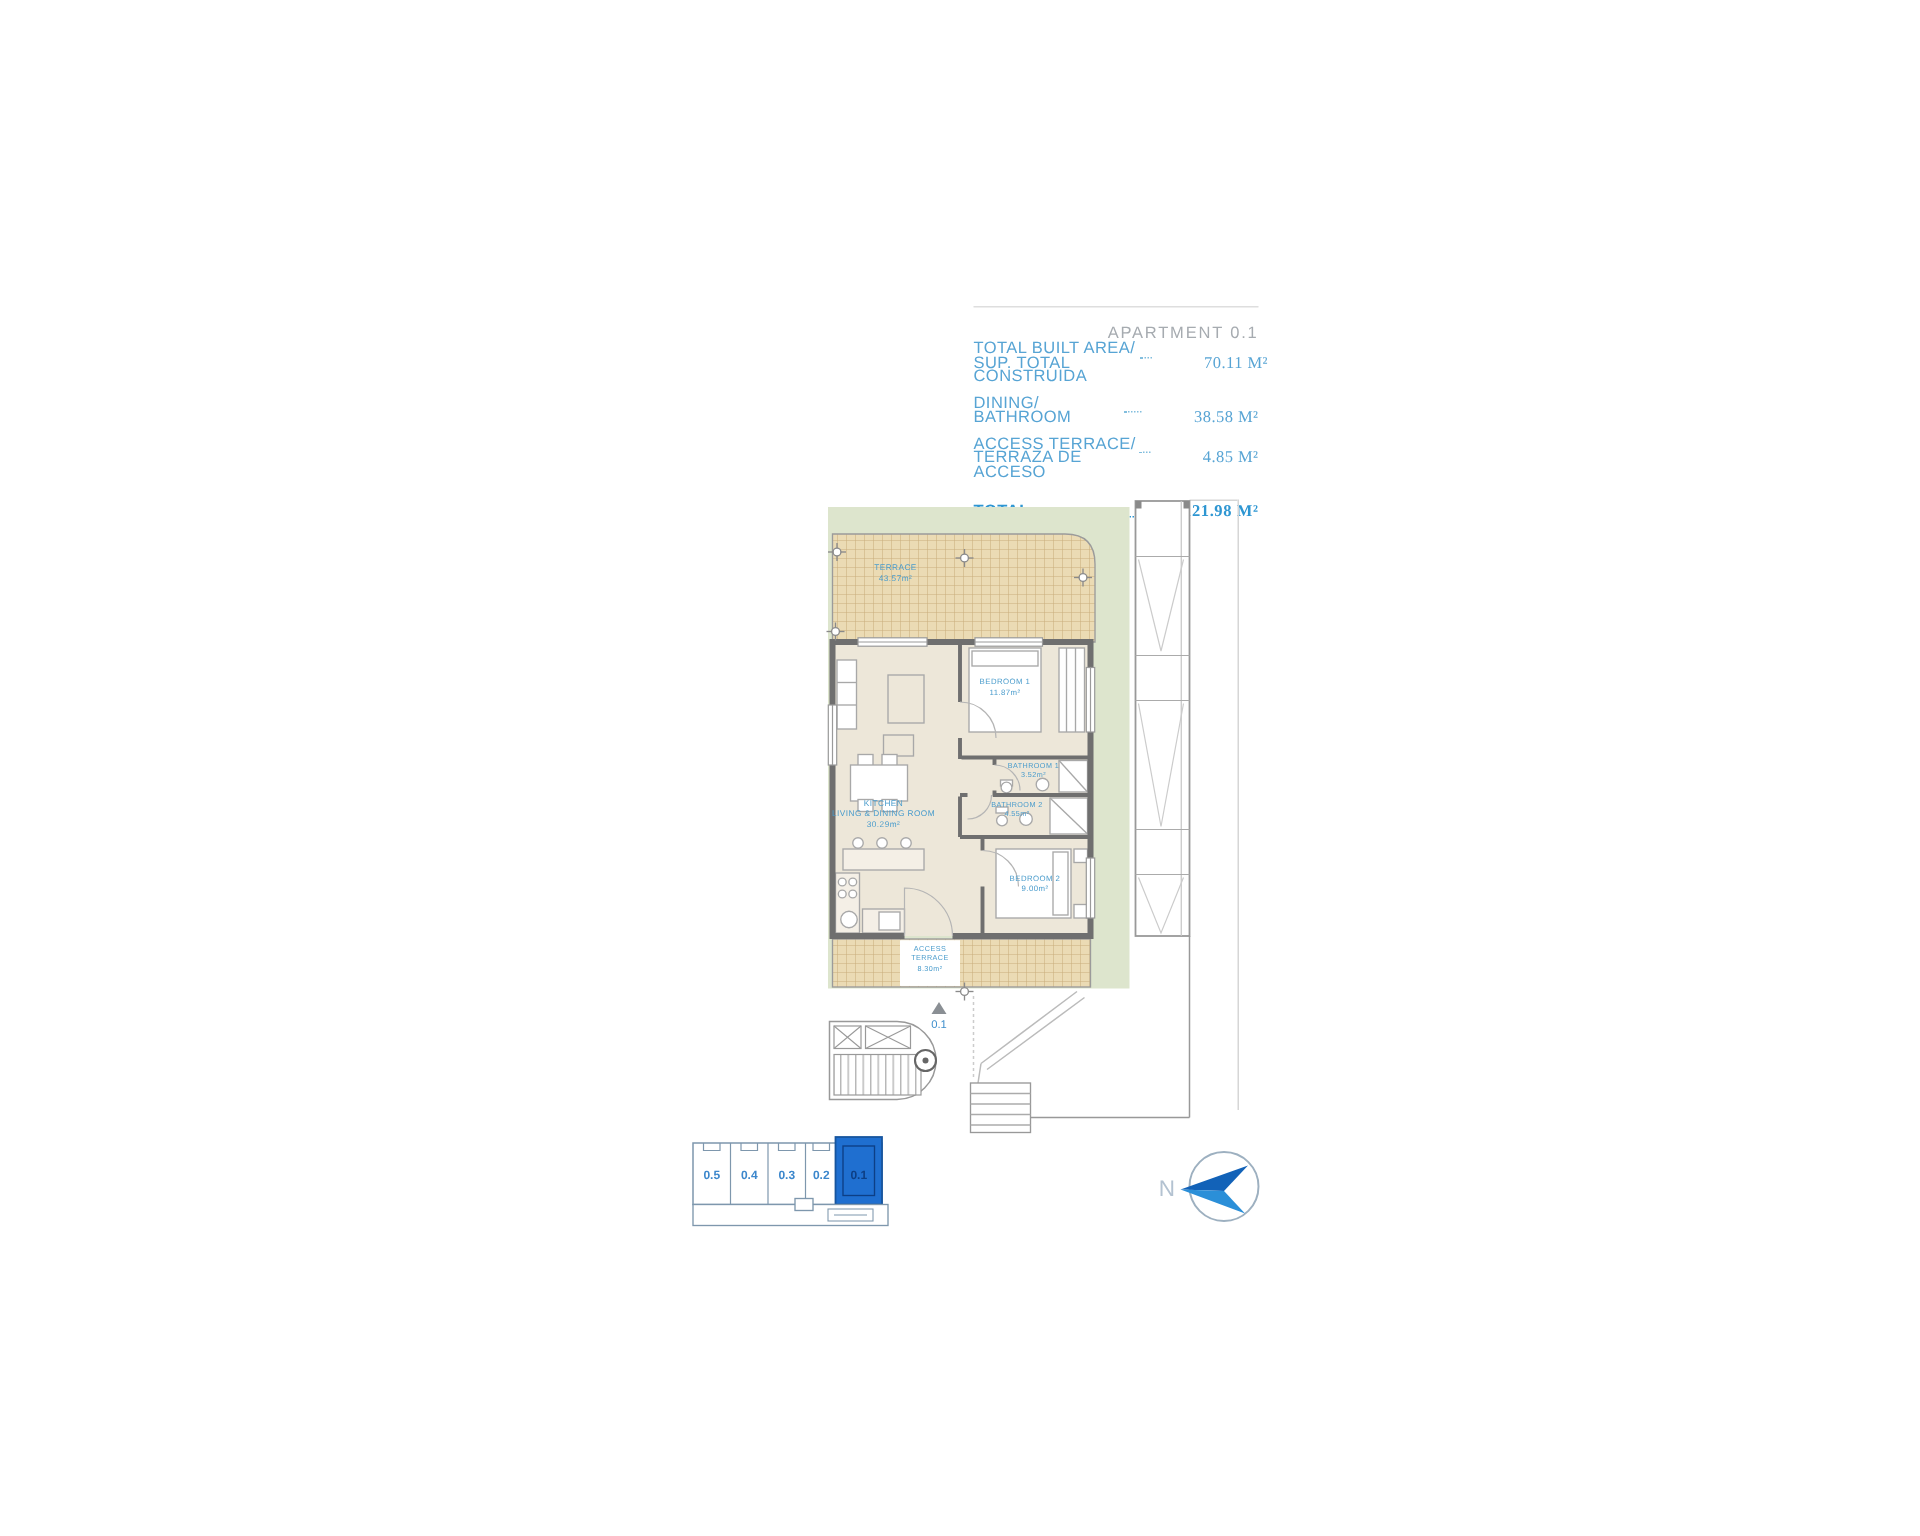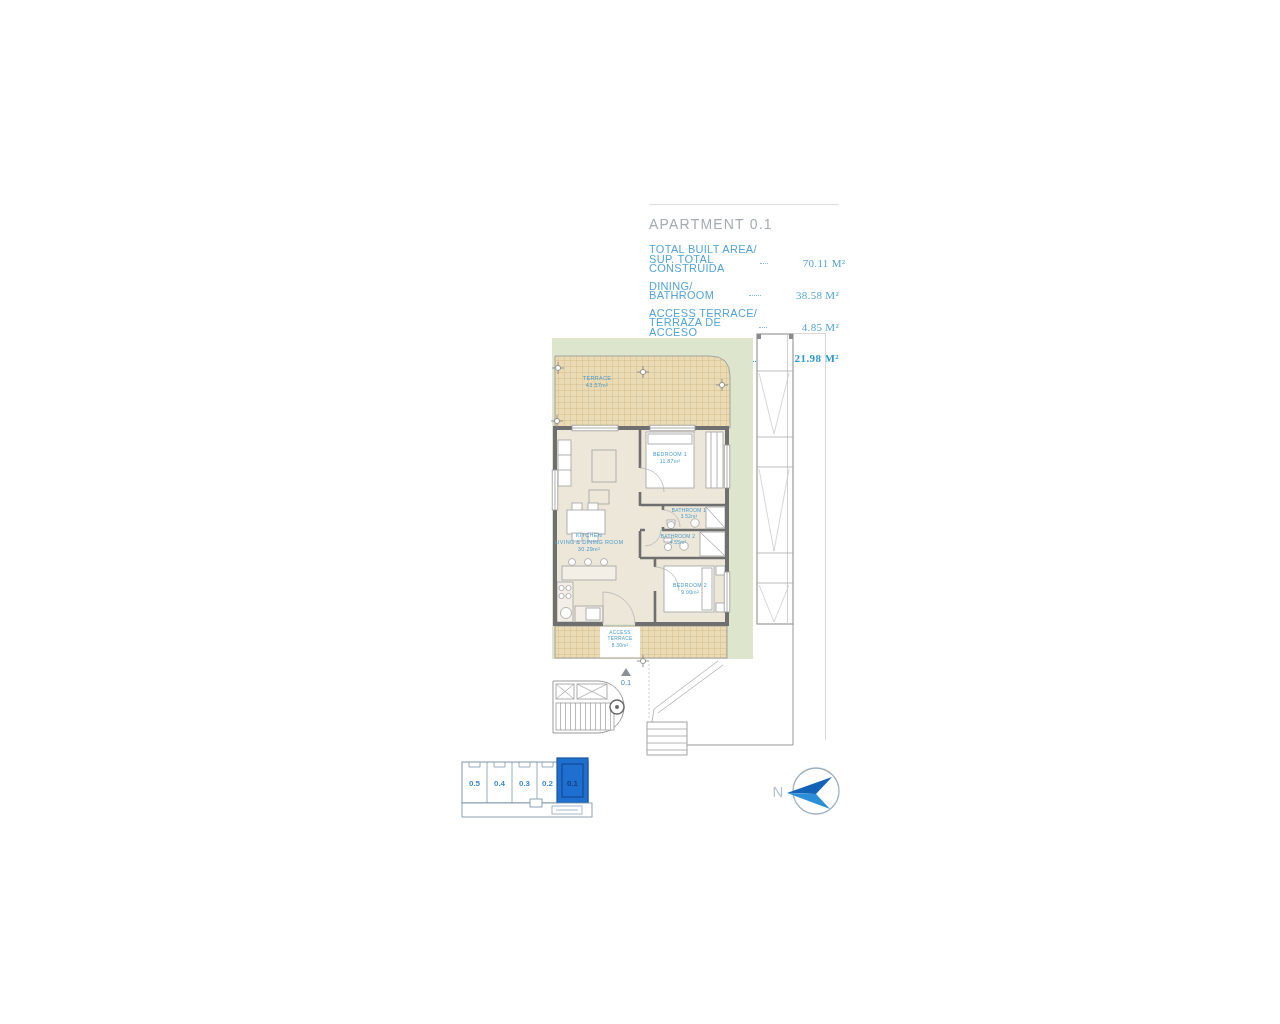--- a/index.html
+++ b/index.html
@@ -1,23 +1,23 @@
 <!DOCTYPE html>
 <html><head>
 <meta charset="utf-8">
 <style>
   html,body{margin:0;padding:0;background:#fff;}
   .page{position:relative;width:1280px;height:1024px;background:#ffffff;overflow:hidden;
         font-family:"Liberation Sans",sans-serif;}
   
   .summary{position:absolute;left:649px;top:204px;width:190px;}
   .rule{height:1px;background:#dedede;margin-bottom:11px;}
-  .apt{color:#a6abb0;font-size:14px;letter-spacing:1.2px;margin-bottom:13px;}
+  .apt{color:#a6abb0;font-size:11px;letter-spacing:1.2px;text-align:right;}
   .row{color:#57a4d4;font-size:11px;letter-spacing:0.3px;line-height:9.5px;margin-bottom:8px;}
-  .l2{display:flex;align-items:center;gap:32px;}
+  .l2{display:flex;align-items:flex-start;gap:32px;}
   .dots{flex:1;border-bottom:1px dotted #82bede;margin:0 3px 1px 3px;min-width:8px;}
   .val{white-space:nowrap;font-family:Liberation Serif, serif;}
   .total{display:flex;align-items:flex-end;color:#2e96d2;font-weight:bold;
          font-size:11px;letter-spacing:0.4px;margin-top:15px;}
   .total .dots{border-bottom:1px dotted #2e96d2;margin-bottom:2px;}
   svg text{font-family:"Liberation Sans",sans-serif;}
 </style>
 </head>
 <body>
 

